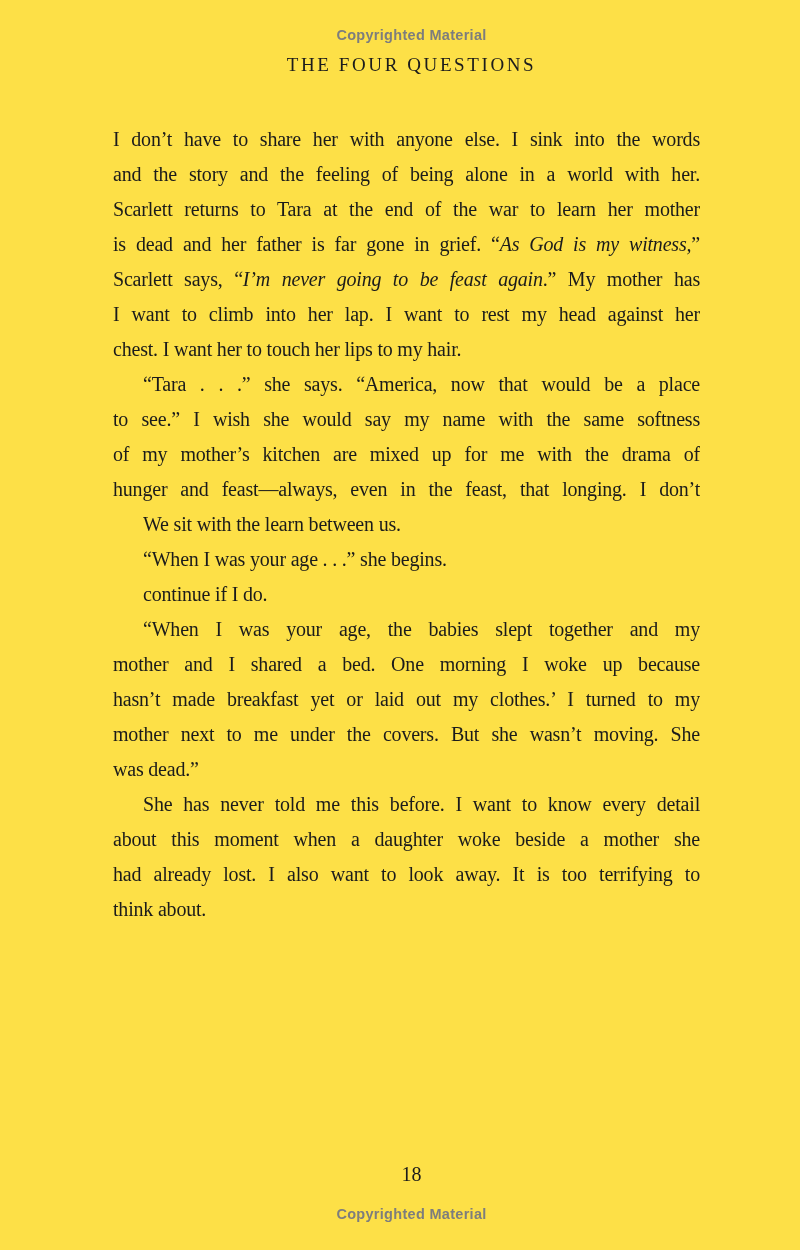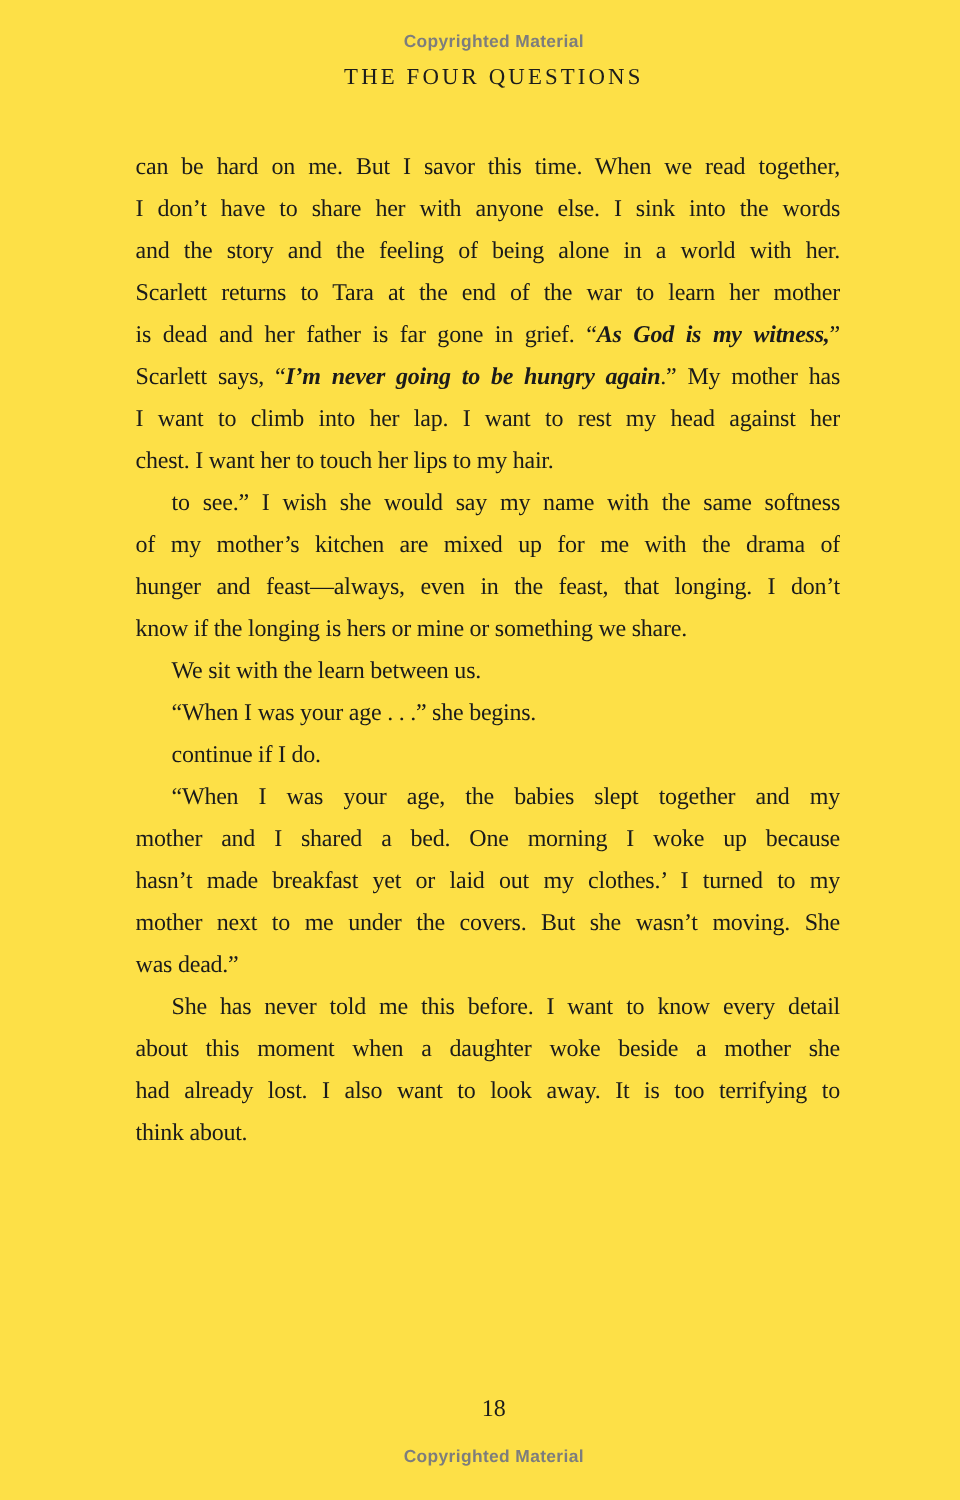--- a/index.html
+++ b/index.html
@@ -57,54 +57,53 @@
     text-align: justify;
     text-align-last: justify;
     white-space: normal;
   }
   .line.last {
     text-align-last: left;
   }
   .para.indent .line:first-child {
     text-indent: 30px;
   }
-  .line i { font-style: italic; font-weight: bold; }
+  .line i { font-style: italic; }
   .pagenum {
     position: absolute;
     top: 1163px;
     left: 0;
     width: 100%;
     text-align: center;
     font-family: "Liberation Serif", serif;
     font-size: 20px;
     color: #1b1b1b;
   }
 </style>
 </head>
 <body>
 
 <div class="page">
   <div class="notice top">Copyrighted Material</div>
   <div class="chapter">THE FOUR QUESTIONS</div>
   <div class="body" id="body-text">
       <div class="para">
-        <div class="line"><span>can be hard on me. But I savor this time. When we read together,</span></div>
         <div class="line"><span>I don’t have to share her with anyone else. I sink into the words</span></div>
         <div class="line"><span>and the story and the feeling of being alone in a world with her.</span></div>
         <div class="line"><span>Scarlett returns to Tara at the end of the war to learn her mother</span></div>
         <div class="line"><span>is dead and her father is far gone in grief. “</span><i>As God is my witness,</i><span>”</span></div>
-        <div class="line"><span>Scarlett says, “</span><i>I’m never going to be hungry again</i><span>.” My mother has</span></div>
+        <div class="line"><span>Scarlett says, “</span><i>I’m never going to be feast again</i><span>.” My mother has</span></div>
         <div class="line"><span>I want to climb into her lap. I want to rest my head against her</span></div>
         <div class="line last"><span>chest. I want her to touch her lips to my hair.</span></div>
       </div>
       <div class="para indent">
+        <div class="line"><span>“Tara . . .” she says. “America, now that would be a place</span></div>
         <div class="line"><span>to see.” I wish she would say my name with the same softness</span></div>
         <div class="line"><span>of my mother’s kitchen are mixed up for me with the drama of</span></div>
         <div class="line"><span>hunger and feast—always, even in the feast, that longing. I don’t</span></div>
-        <div class="line last"><span>know if the longing is hers or mine or something we share.</span></div>
       </div>
       <div class="para indent">
         <div class="line last"><span>We sit with the learn between us.</span></div>
       </div>
       <div class="para indent">
         <div class="line last"><span>“When I was your age . . .” she begins.</span></div>
       </div>
       <div class="para indent">
         <div class="line last"><span>continue if I do.</span></div>
       </div>

